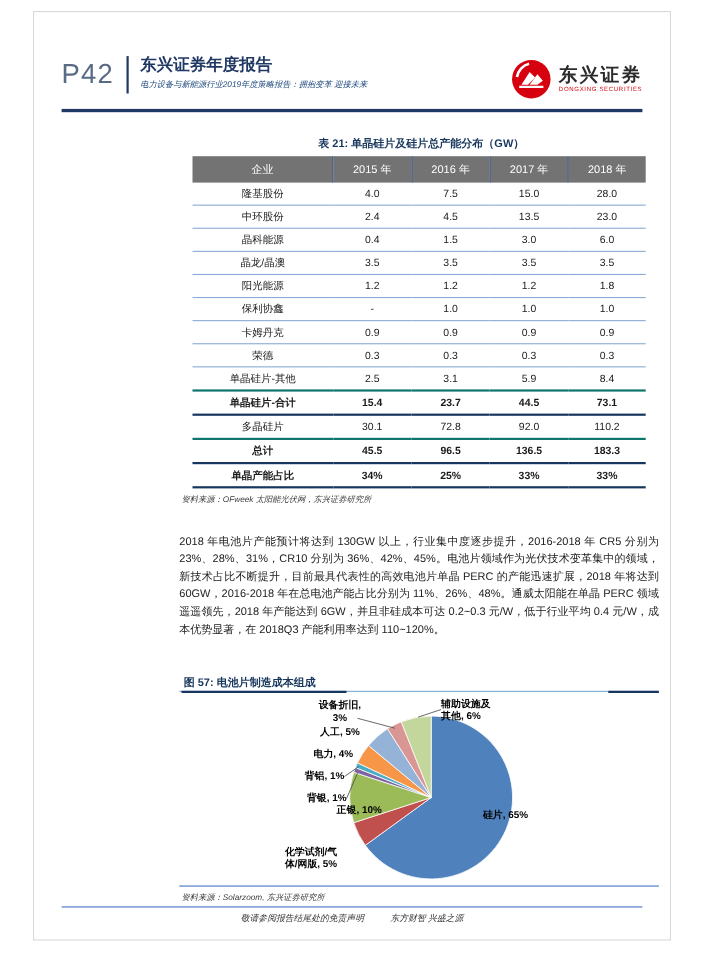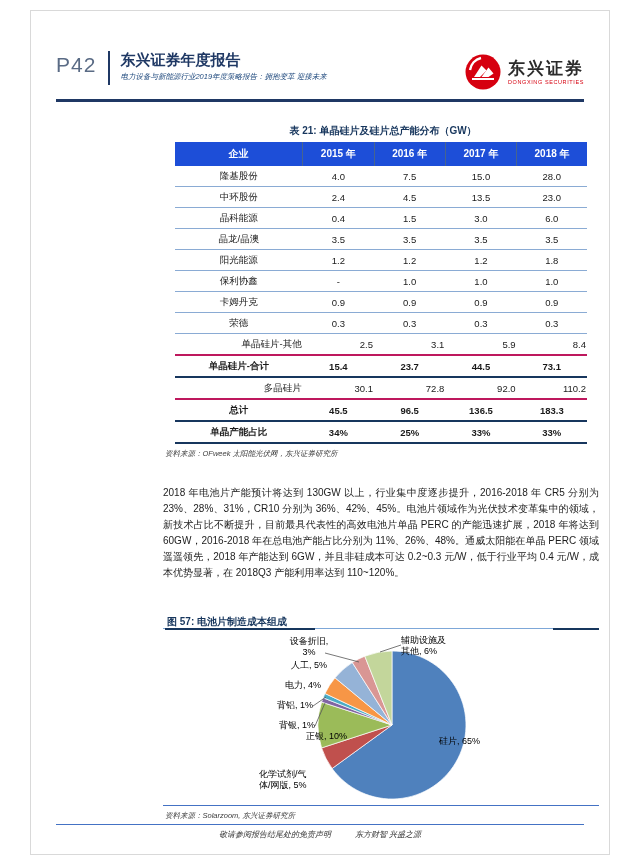--- a/index.html
+++ b/index.html
@@ -1,53 +1,53 @@
 <!DOCTYPE html>
 <html><head>
 <meta charset="utf-8">
 <style>
   html,body{margin:0;padding:0;background:#fff;}
   body{width:640px;height:867px;position:relative;font-family:"Liberation Sans","DejaVu Sans",sans-serif;color:#222;}
   .page{position:absolute;left:30px;top:10px;width:580px;height:845px;background:#fff;border:1px solid #d9d9d9;box-sizing:border-box;}
 
   
   .hdr{display:flex;align-items:flex-start;margin:40px 25px 0 25px;}
-  .pnum{font-size:21px;color:#5a6b85;letter-spacing:1px;margin-top:2px;}
+  .pnum{font-size:25px;color:#5a6b85;letter-spacing:1px;margin-top:2px;}
   .vline{width:2px;background:#1F3864;height:34px;margin:0 10px 0 12px;}
   .tblock{flex:1;min-width:0;}
   .rtitle{font-size:15px;font-weight:bold;color:#1F3864;line-height:18px;}
   .rsub{font-size:7.5px;font-style:italic;color:#1F497D;margin-top:3px;white-space:nowrap;}
   .logo{display:flex;align-items:center;gap:6px;margin-top:2px;text-align:center;}
   .logotext .cn{font-size:17px;font-weight:bold;color:#2b2b2b;letter-spacing:2px;line-height:18px;}
   .logotext .en{font-size:5.5px;color:#D6000F;letter-spacing:0.6px;margin-top:1px;}
   .navyrule{height:3px;background:#1F3864;margin:8px 25px 0 25px;}
 
   
   .content{padding:0 10px 0 132px;}
   .sec-title{font-size:10px;font-weight:bold;color:#17365D;margin-top:22px;margin-left:4px;text-align:center;}
 
   table.cap{border-collapse:collapse;width:412px;margin-left:12px;margin-top:4px;font-size:9.5px;}
-  table.cap thead th{background:#1d4ed8;color:#fff;font-weight:bold;font-size:10px;height:22px;border-left:1px solid #46648f;}
+  table.cap thead th{background:#737373;color:#fff;font-weight:normal;font-size:10px;height:22px;border-left:1px solid #46648f;}
   table.cap thead th:first-child{border-left:none;}
   table.cap td{height:18px;text-align:center;border-bottom:1px solid #8aabd4;color:#1a1a1a;}
   table.cap td.col-name{width:31%;}
   table.cap tr.bold-row td{font-weight:bold;border-bottom:2px solid #17365D;}
-  table.cap tr.pre-bold td{border-bottom:2px solid #be185d;text-align:right;}
+  table.cap tr.pre-bold td{border-bottom:2px solid #0f766e;}
   .src{font-size:7.5px;font-style:italic;color:#3c3c3c;margin-top:5px;margin-left:2px;}
 
   .para{margin-top:26px;font-size:10px;line-height:16px;text-align:justify;color:#1c1c1c;}
 
   .fig-title-row{position:relative;margin-top:30px;height:16px;}
   .fig-title{font-size:10px;font-weight:bold;color:#17365D;margin-left:4px;}
   .fig-underline{position:absolute;left:0;right:0;bottom:-2px;height:1px;background:#7da7d8;}
   .fig-underline-dark{position:absolute;left:2px;bottom:-3px;width:150px;height:2px;background:#17365D;}
   .fig-underline-dark2{position:absolute;right:0;bottom:-3px;width:46px;height:2px;background:#17365D;}
 
   .chart-wrap{position:relative;width:438px;height:168px;margin-top:8px;}
-  .pie-label{position:absolute;font-size:9px;line-height:11px;color:#000;}
+  .pie-label{position:absolute;font-size:9px;line-height:11px;color:#000;font-weight:bold;}
   .chart-rule{height:1px;background:#4472C4;margin-top:2px;}
 
   
   .footer{position:absolute;left:25px;right:25px;bottom:14px;}
   .footer-rule{height:1px;background:#4472C4;margin-bottom:4px;}
   .footer-row{display:flex;justify-content:center;font-size:8px;font-style:italic;color:#333;gap:24px;}
 </style>
 </head>
 <body>
 

